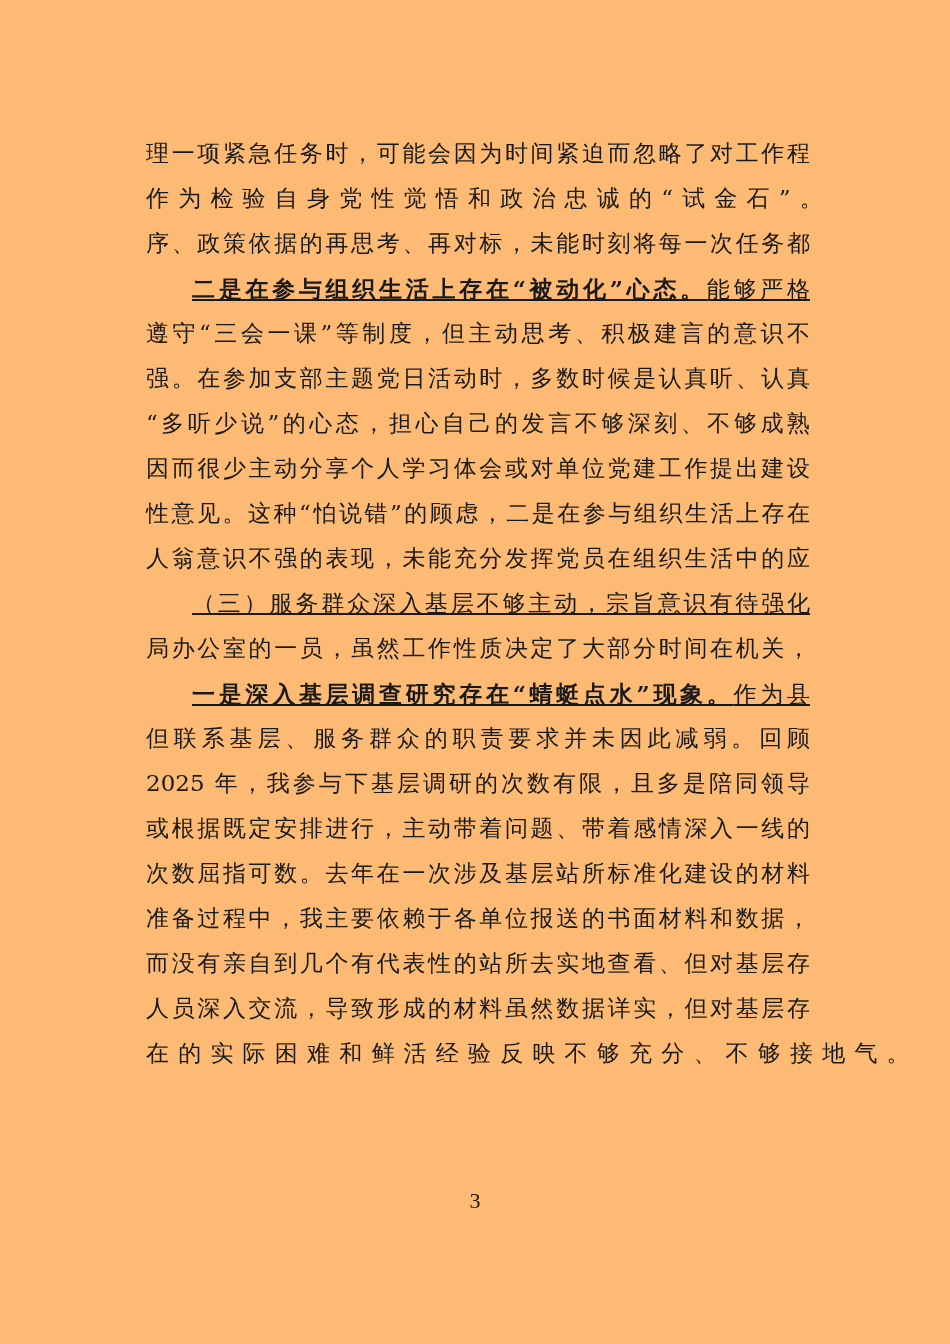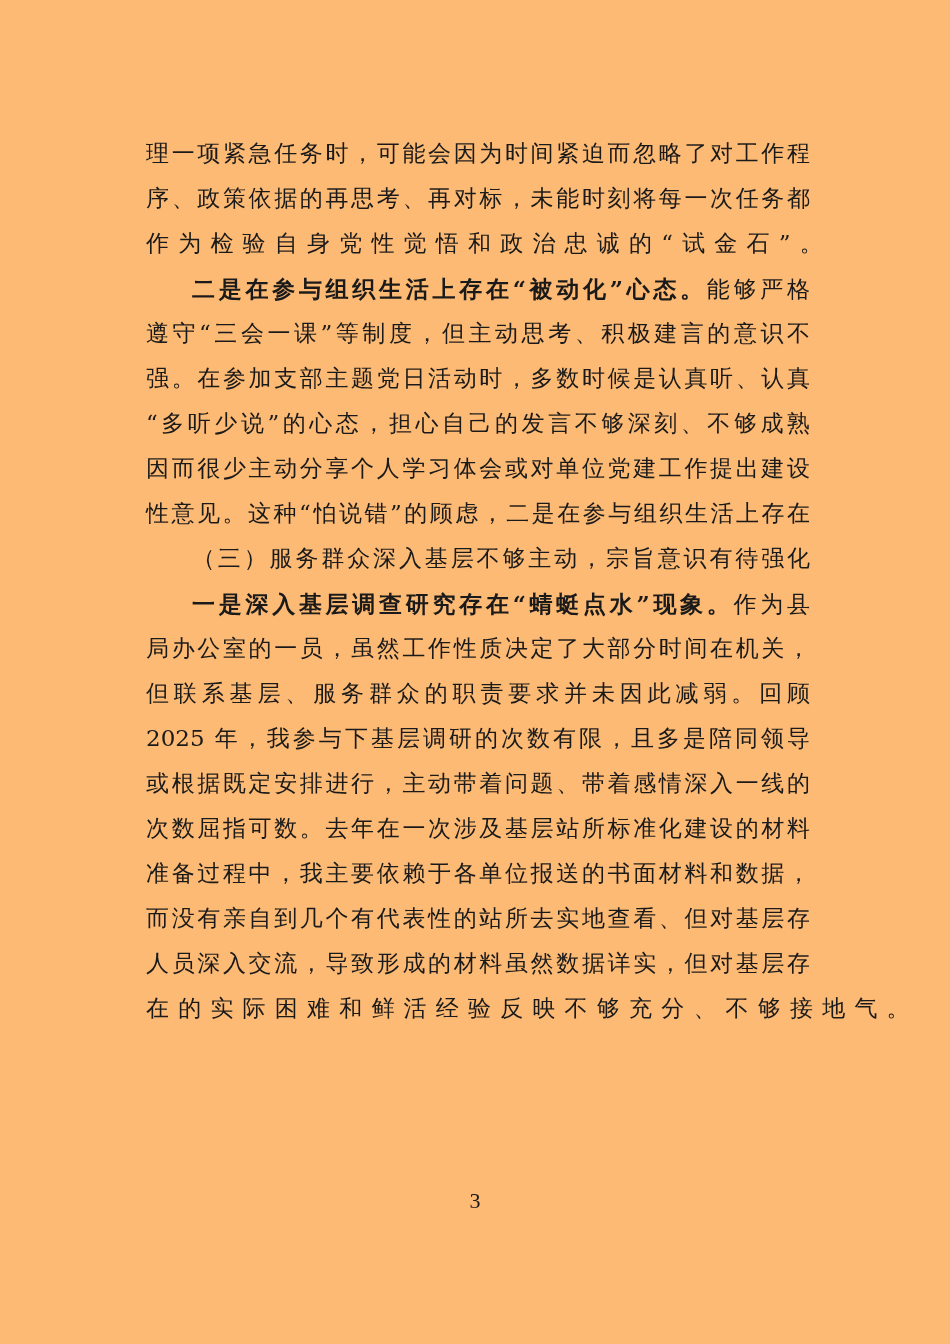--- a/index.html
+++ b/index.html
@@ -11,44 +11,45 @@
     position: absolute; left: 146px; top: 131px; width: 664px;
     font-family: "DejaVu Serif", "Liberation Serif", serif;
     font-size: 23px; color: #1a1a1a;
   }
   .line {
     height: 45px; line-height: 45px; white-space: nowrap;
     letter-spacing: 9.2px;
   }
   .line.just { text-align: justify; text-align-last: justify; letter-spacing: 0; }
   .indent { padding-left: 46px; }
-  .indent.just { width: 618px; }
+  .indent.just { width: 618px; text-decoration: underline; }
   .bold { font-weight: bold; }
   .page-number {
     position: absolute; left: 0; width: 950px; top: 1188px; text-align: center;
     font-family: "Liberation Serif", "DejaVu Serif", serif; font-size: 22px; color: #1a1a1a;
   }
 </style>
 </head>
 <body>
 
 <div class="page">
   <div class="content" id="content">
       <div class="line just"><span>理一项紧急任务时，可能会因为时间紧迫而忽略了对工作程</span></div>
+      <div class="line"><span>作为检验自身党性觉悟和政治忠诚的“试金石”。</span></div>
       <div class="line just"><span>序、政策依据的再思考、再对标，未能时刻将每一次任务都</span></div>
-      <div class="line"><span>作为检验自身党性觉悟和政治忠诚的“试金石”。</span></div>
       <div class="line just indent"><span class="bold">二是在参与组织生活上存在“被动化”心态。</span><span>能够严格</span></div>
       <div class="line just"><span>遵守“三会一课”等制度，但主动思考、积极建言的意识不</span></div>
       <div class="line just"><span>强。在参加支部主题党日活动时，多数时候是认真听、认真</span></div>
       <div class="line just"><span>“多听少说”的心态，担心自己的发言不够深刻、不够成熟</span></div>
       <div class="line just"><span>因而很少主动分享个人学习体会或对单位党建工作提出建设</span></div>
       <div class="line just"><span>性意见。这种“怕说错”的顾虑，二是在参与组织生活上存在</span></div>
+      <div class="line just"><span>人翁意识不强的表现，未能充分发挥党员在组织生活中的应</span></div>
       <div class="line just indent"><span>（三）服务群众深入基层不够主动，宗旨意识有待强化</span></div>
+      <div class="line just"><span>局办公室的一员，虽然工作性质决定了大部分时间在机关，</span></div>
       <div class="line just indent"><span class="bold">一是深入基层调查研究存在“蜻蜓点水”现象。</span><span>作为县</span></div>
-      <div class="line just"><span>局办公室的一员，虽然工作性质决定了大部分时间在机关，</span></div>
       <div class="line just"><span>但联系基层、服务群众的职责要求并未因此减弱。回顾</span></div>
       <div class="line just"><span>2025 年，我参与下基层调研的次数有限，且多是陪同领导</span></div>
       <div class="line just"><span>或根据既定安排进行，主动带着问题、带着感情深入一线的</span></div>
       <div class="line just"><span>次数屈指可数。去年在一次涉及基层站所标准化建设的材料</span></div>
       <div class="line just"><span>准备过程中，我主要依赖于各单位报送的书面材料和数据，</span></div>
       <div class="line just"><span>而没有亲自到几个有代表性的站所去实地查看、但对基层存</span></div>
       <div class="line just"><span>人员深入交流，导致形成的材料虽然数据详实，但对基层存</span></div>
       <div class="line"><span>在的实际困难和鲜活经验反映不够充分、不够接地气。</span></div>
     </div>
   <div class="page-number">3</div>

